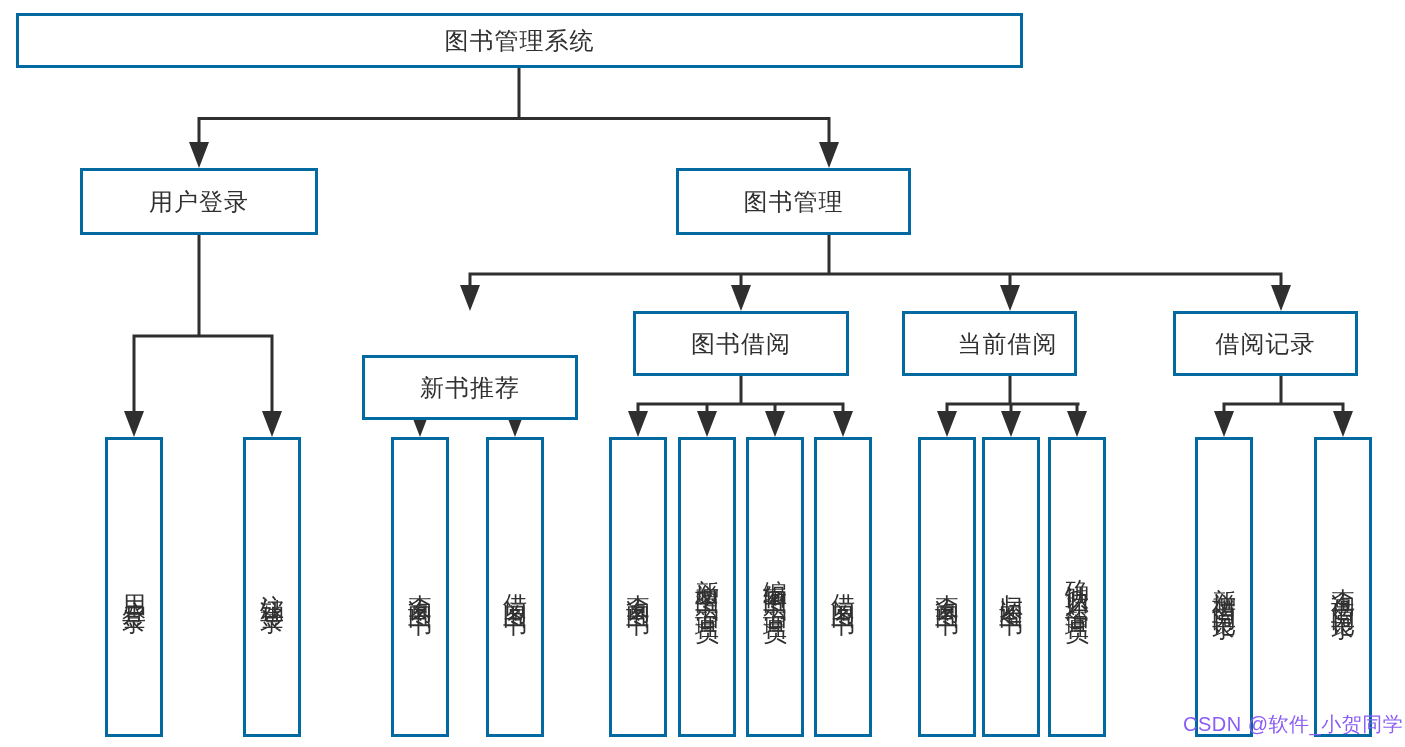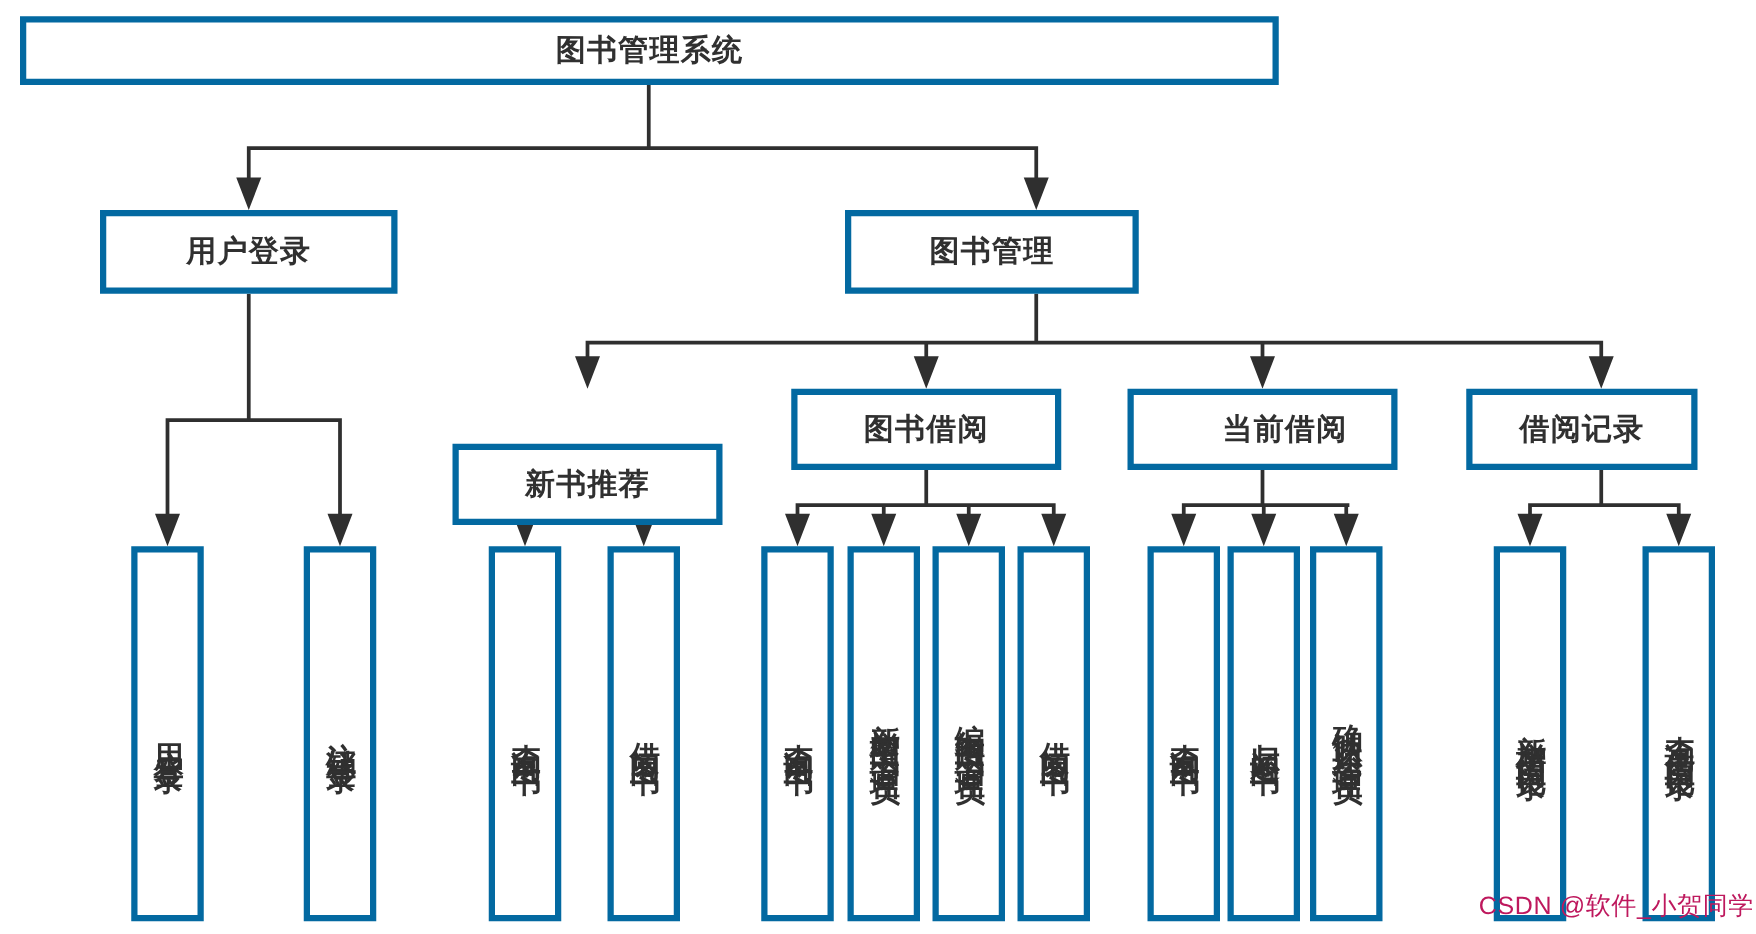--- a/index.html
+++ b/index.html
@@ -26,50 +26,49 @@
     stroke: #2f2f2f;
     stroke-width: 3;
   }
   .connectors .heads {
     fill: #2f2f2f;
     stroke: none;
   }
   .box {
     position: absolute;
     box-sizing: border-box;
-    border: 5px solid #0369a1;
+    border: 3px solid #0369a1;
     background: #ffffff;
     color: #303030;
     display: flex;
     align-items: center;
     justify-content: center;
     z-index: 2;
     font-size: 24px;
     line-height: 1;
-    font-weight: bold;
   }
   .hbox {
     letter-spacing: 1px;
     white-space: nowrap;
   }
   .vbox {
     top: 437px;
     width: 58px;
     height: 300px;
     writing-mode: vertical-rl;
     text-orientation: mixed;
     letter-spacing: 6px;
   }
   .watermark {
     position: absolute;
     left: 1183px;
     top: 711px;
     z-index: 5;
     font-size: 20px;
-    color: #be185d;
+    color: #8b5cf6;
     white-space: nowrap;
     letter-spacing: 0.5px;
   }
 </style>
 </head>
 <body>
 
 <div class="canvas">
 
   <svg class="connectors" width="1405" height="747" viewBox="0 0 1405 747" xmlns="http://www.w3.org/2000/svg">
@@ -129,21 +128,21 @@
       M1333 411 L1353 411 L1343 437 Z"></path>
   </svg>
 
   <div class="box hbox" style="left:16px; top:13px; width:1007px; height:55px;">图书管理系统</div>
 
   <div class="box hbox" style="left:80px; top:168px; width:238px; height:67px;">用户登录</div>
   <div class="box hbox" style="left:676px; top:168px; width:235px; height:67px;">图书管理</div>
 
   <div class="box hbox" style="left:362px; top:311px; width:216px; height:65px;margin-top:44px;">新书推荐</div>
   <div class="box hbox" style="left:633px; top:311px; width:216px; height:65px;">图书借阅</div>
-  <div class="box hbox" style="left:902px; top:311px; width:216px; height:65px;padding-left:36px;">当前借阅</div>
+  <div class="box hbox" style="left:902px; top:311px; width:175px; height:65px;padding-left:36px;">当前借阅</div>
   <div class="box hbox" style="left:1173px; top:311px; width:185px; height:65px;">借阅记录</div>
 
   <div class="box vbox" style="left:105px;">用户登录</div>
   <div class="box vbox" style="left:243px;">注销登录</div>
   <div class="box vbox" style="left:391px;">查询图书</div>
   <div class="box vbox" style="left:486px;">借阅图书</div>
   <div class="box vbox" style="left:609px;">查询图书</div>
   <div class="box vbox" style="left:678px;">新增图书（管理员）</div>
   <div class="box vbox" style="left:746px;">编辑图书（管理员）</div>
   <div class="box vbox" style="left:814px;">借阅图书</div>

